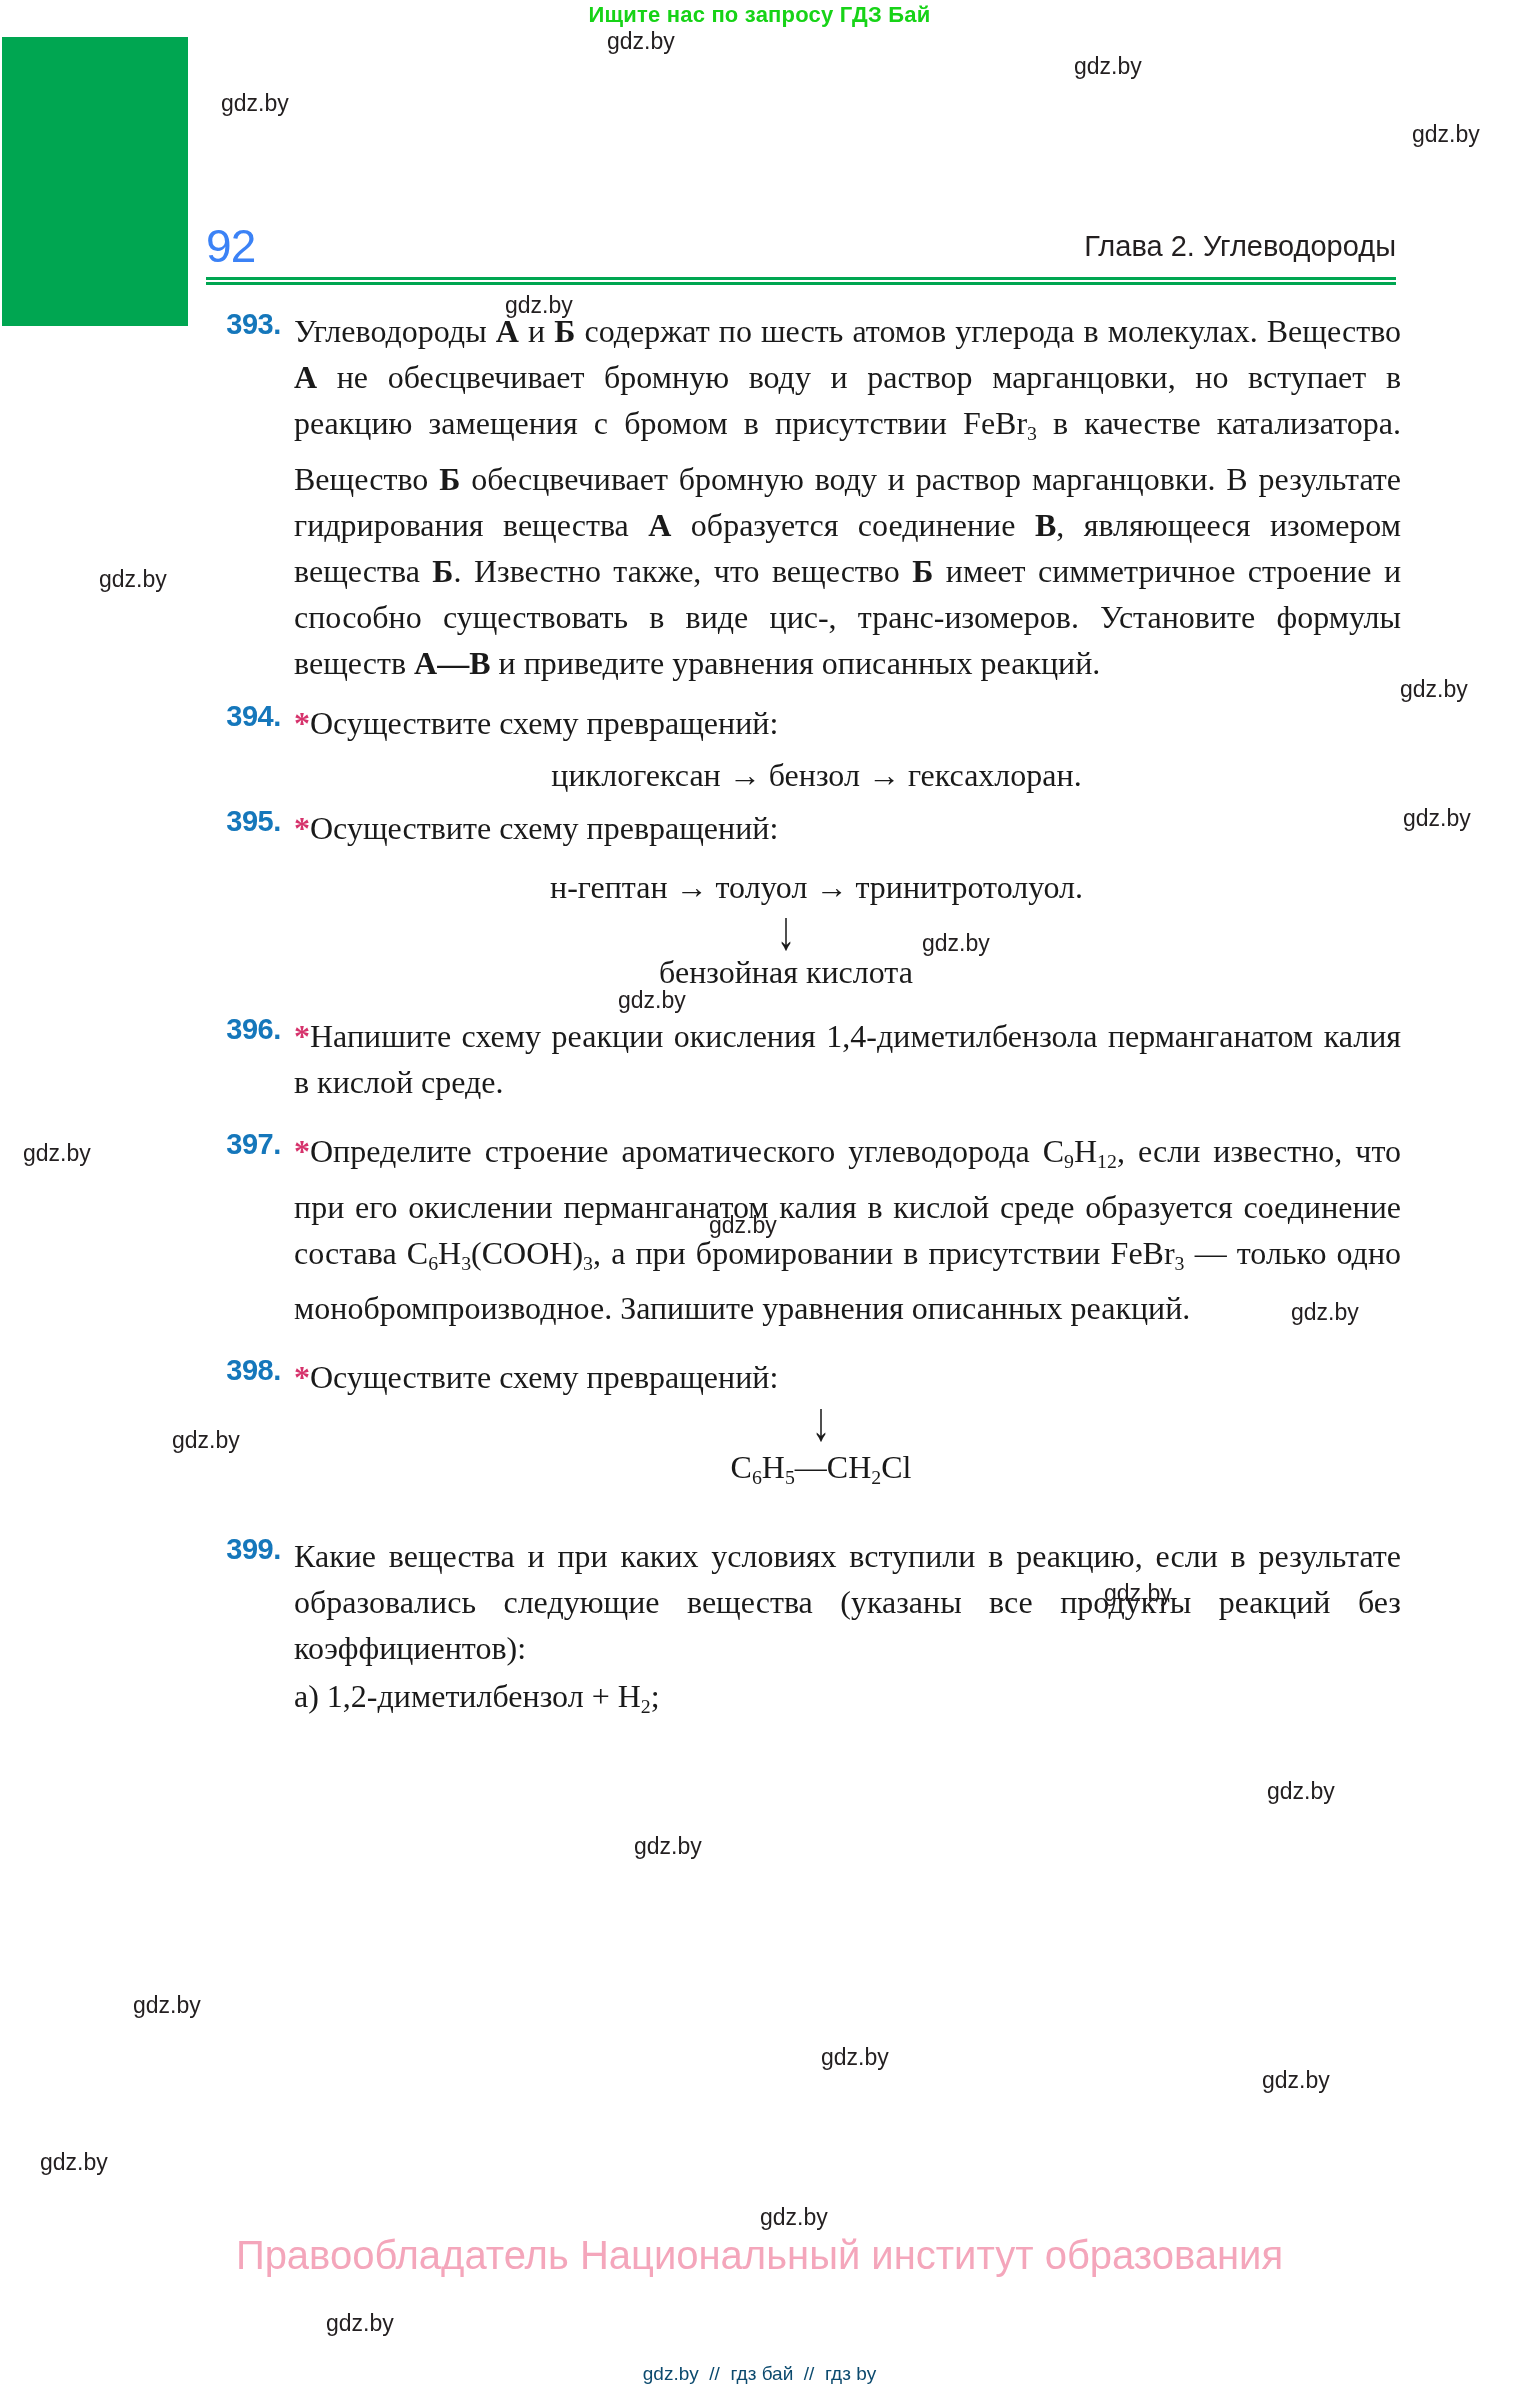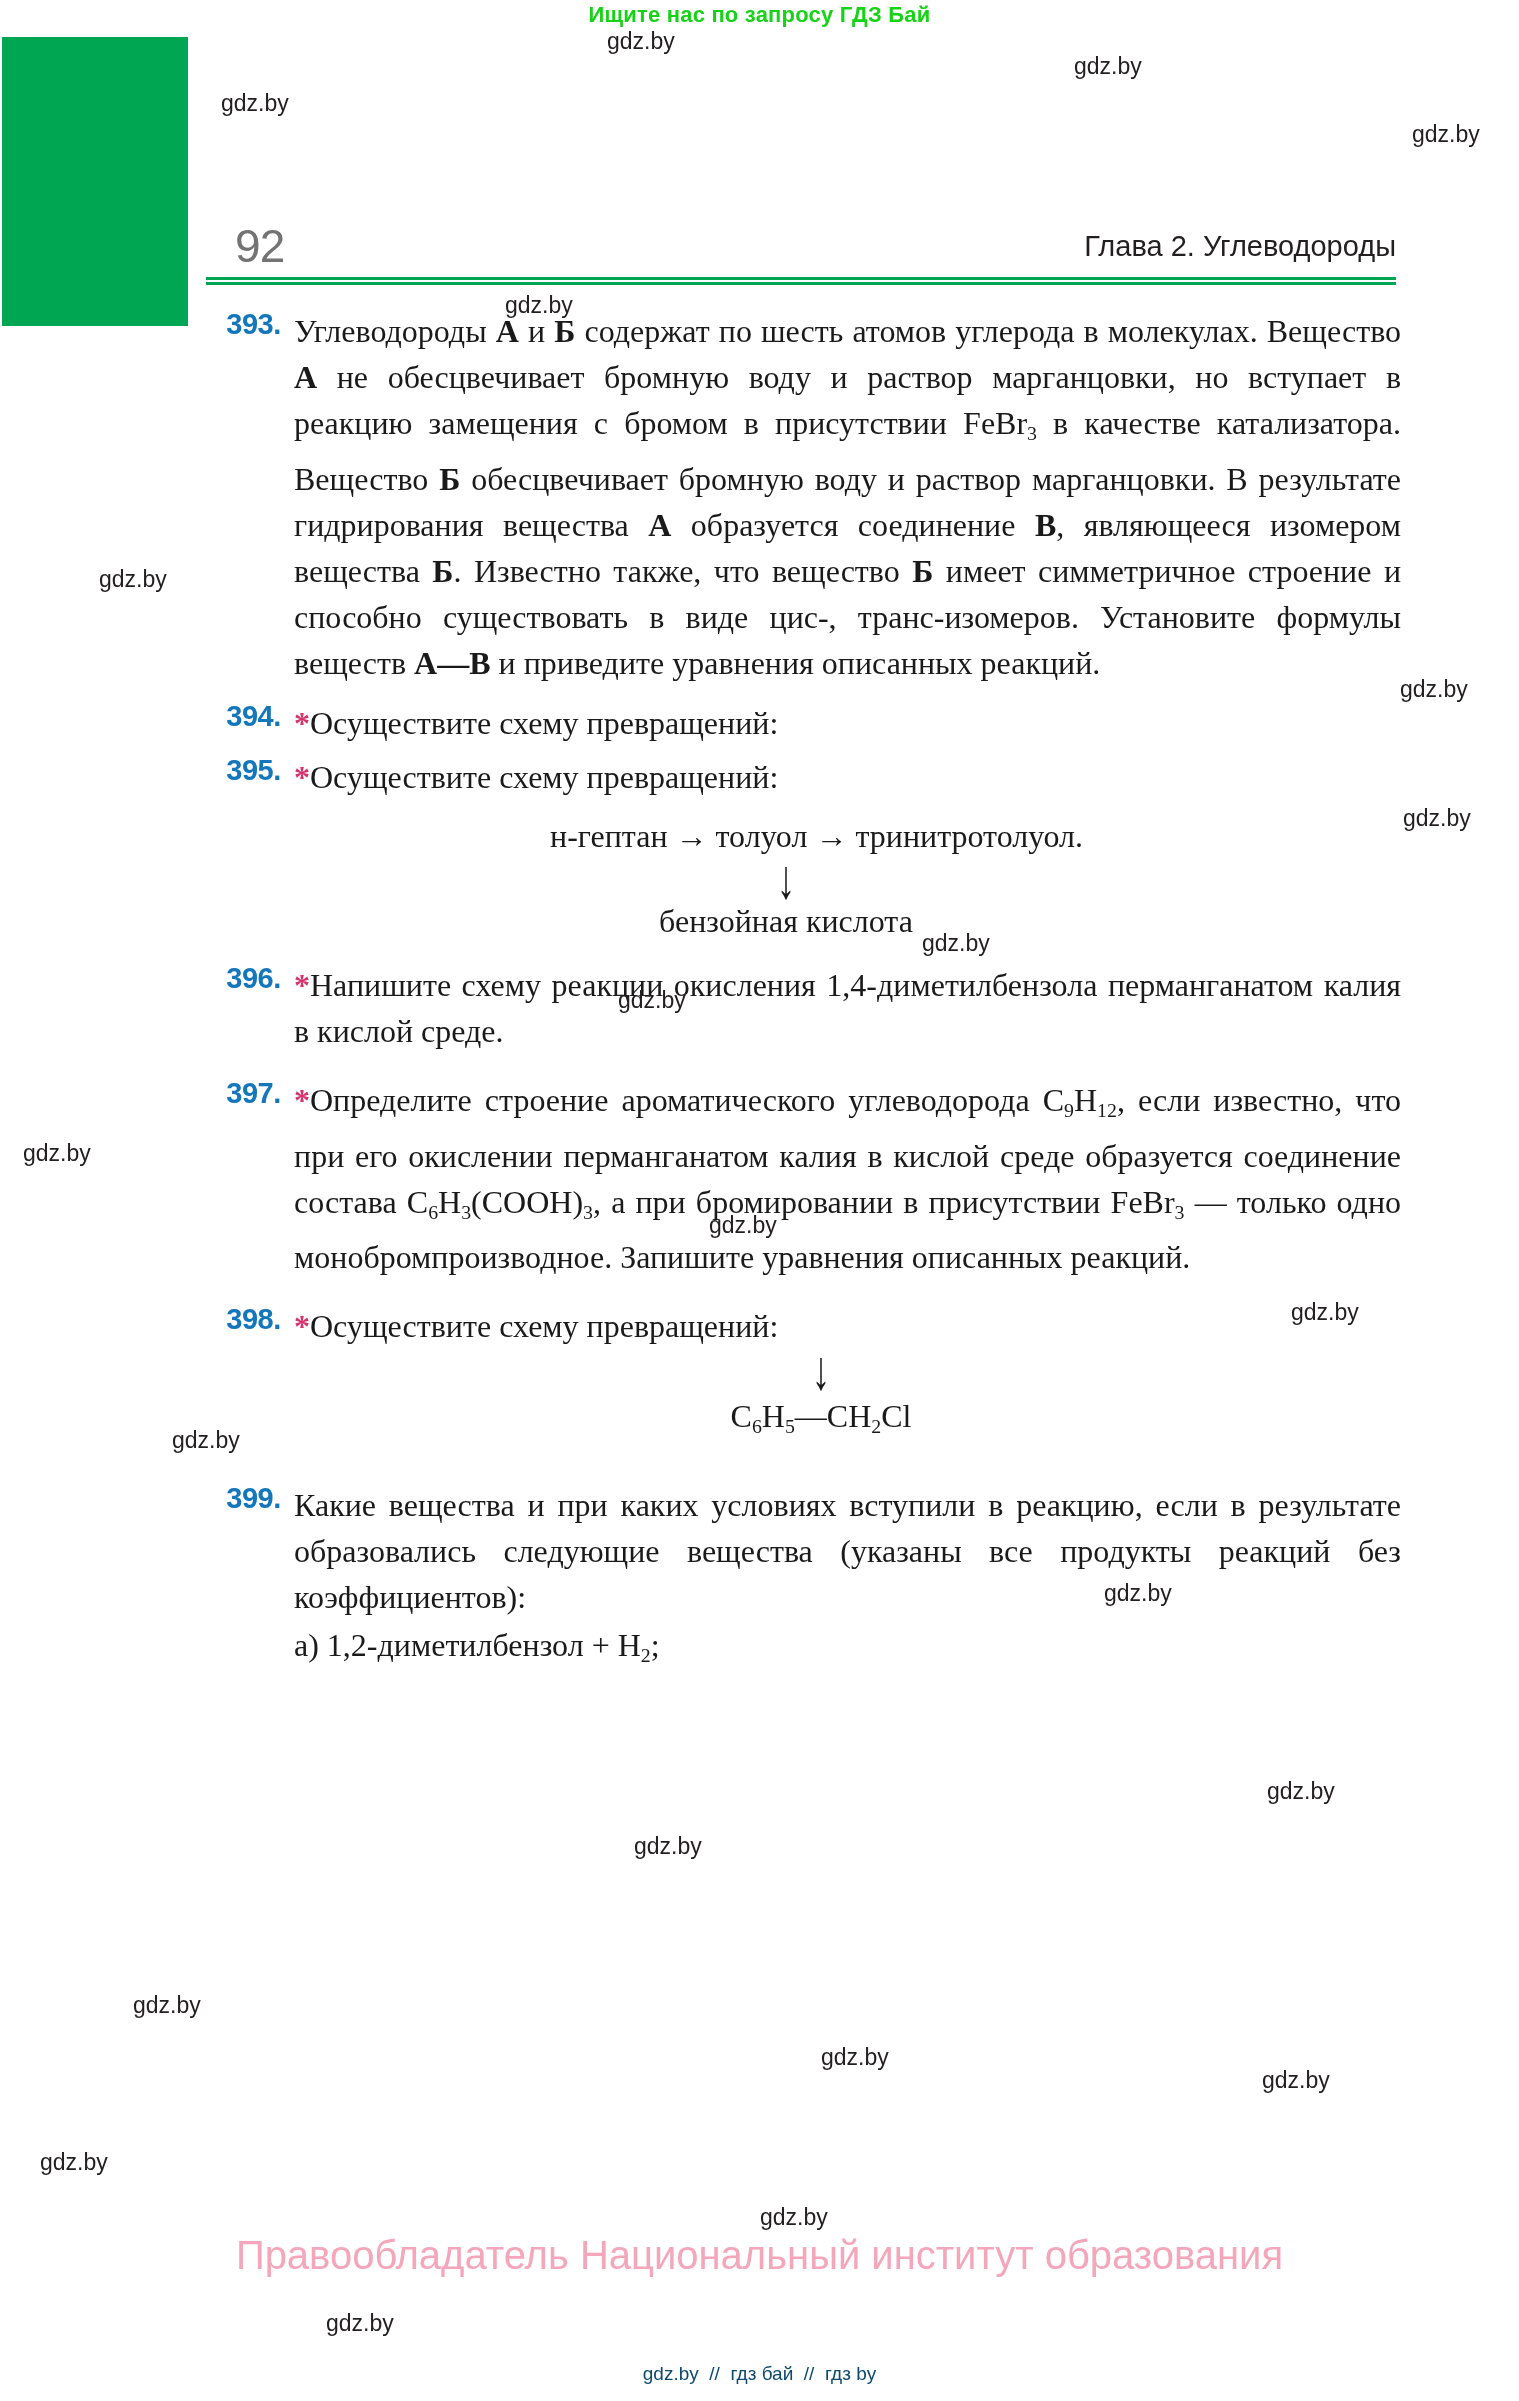--- a/index.html
+++ b/index.html
@@ -21,23 +21,22 @@
     position:absolute;left:1.8px;top:37px;width:186px;height:289px;
     background:#00a651;
   }
   
   #page-header{
     position:absolute;left:206px;top:219px;width:1190px;height:61px;
   }
   #page-number{
     position:absolute;left:0;top:0;
     font-family:"Liberation Sans",sans-serif;
-    font-size:46px;font-weight:normal;color:#737373;
+    font-size:46px;font-weight:normal;color:#3b82f6;
     letter-spacing:-0.9px;
-    margin-left:29px;
   }
   #chapter-title{
     position:absolute;right:0;top:10.5px;
     font-family:"Liberation Sans",sans-serif;
     font-size:29px;color:#231f20;white-space:nowrap;
   }
   #header-rule{
     position:absolute;left:206px;top:277px;width:1190px;height:7.9px;
   }
   #header-rule .r1{position:absolute;left:0;top:0;width:100%;height:2.6px;background:#00a651;}
@@ -115,20 +114,21 @@
 <div id="exercises">
 
   <div class="ex" style="margin-bottom:14px;">
     <div class="ex-num">393.</div>
     <div class="ex-body">Углеводороды <span class="bold">А</span> и <span class="bold">Б</span> содержат по шесть атомов углерода в молекулах. Вещество <span class="bold">А</span> не обесцвечивает бромную воду и раствор марганцовки, но вступает в реакцию замещения с бромом в присутствии FeBr<sub>3</sub> в качестве катализатора. Вещество <span class="bold">Б</span> обесцвечивает бромную воду и раствор марганцовки. В результате гидрирования вещества <span class="bold">А</span> образуется соединение <span class="bold">В</span>, являющееся изомером вещества <span class="bold">Б</span>. Известно также, что вещество <span class="bold">Б</span> имеет симметричное строение и способно существовать в виде <span class="ital">цис-</span>, <span class="ital">транс-</span>изомеров. Установите формулы веществ <span class="bold">А—В</span> и приведите уравнения описанных реакций.</div>
   </div>
 
   <div class="ex" style="margin-bottom:0;">
     <div class="ex-num">394.</div>
     <div class="ex-body nojust"><span class="star">*</span><span>Осуществите схему превращений:</span></div>
+    <div class="scheme offset-a">циклогексан → бензол → гексахлоран.</div>
   </div>
 
   <div class="ex" style="margin-top:8.8px;">
     <div class="ex-num">395.</div>
     <div class="ex-body nojust"><span class="star">*</span><span>Осуществите схему превращений:</span></div>
     <div class="scheme offset-a" style="margin-top:14px;">
       <span>н-гептан → толуол → тринитротолуол.</span>
     </div>
     <div class="down-arrow" style="margin-left:-35px;margin-top:1.8px;"><span>↓</span></div>
     <div class="scheme" style="margin-left:-35px;margin-top:0;">бензойная кислота</div>

